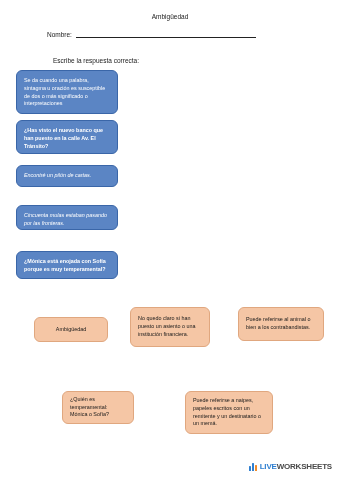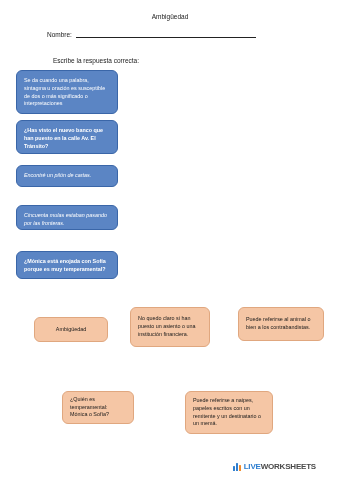--- a/index.html
+++ b/index.html
@@ -81,21 +81,21 @@
     display: flex;
     align-items: center;
     justify-content: center;
     text-align: center;
   }
   .card-peach.left { justify-content: flex-start; text-align: left; }
 
   
   .logo {
     position: absolute;
-    right: 24px;
+    right: 8px;
     bottom: 9px;
     display: flex;
     align-items: center;
     gap: 2px;
   }
   .logo-mark {
     width: 9px;
     height: 9px;
     position: relative;
     display: inline-block;

